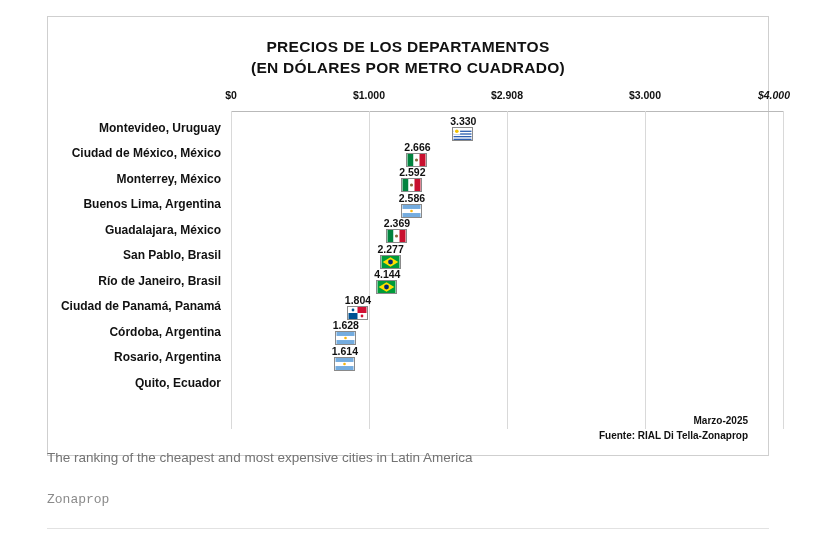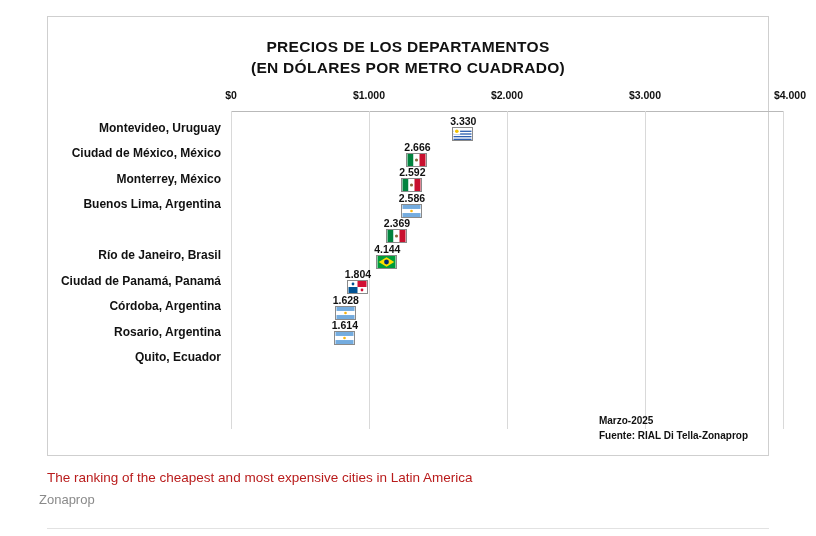--- a/index.html
+++ b/index.html
@@ -137,42 +137,44 @@
     position: relative;
     overflow: hidden;
     flex: none;
   }
   .flag svg { display: block; width: 100%; height: 100%; }
 
   .source-block {
     position: absolute;
     right: 20px;
     bottom: 12px;
+    text-align: right;
     font-size: 10px;
     font-weight: bold;
     color: #111;
     line-height: 1.5;
   }
 
   
   .caption {
     position: absolute;
     left: 47px;
-    top: 470px;
+    top: 450px;
     width: 722px;
     font-size: 13.5px;
-    color: #b91c1c;
+    color: #737373;
   }
   .attribution {
     position: absolute;
-    left: 39px;
+    left: 47px;
     top: 492px;
     width: 722px;
     font-size: 13px;
     color: #8a8a8a;
+    font-family: Liberation Mono, monospace;
   }
   .bottom-rule {
     position: absolute;
     left: 47px;
     top: 528px;
     width: 722px;
     height: 0;
     border-top: 1px solid #e2e2e2;
   }
 </style>
@@ -185,23 +187,23 @@
 
     <div class="chart-title">
       <span>PRECIOS DE LOS DEPARTAMENTOS</span>
       <span class="line2">(EN DÓLARES POR METRO CUADRADO)</span>
     </div>
 
     <div class="plot">
       <div class="axis-top" id="axisTop">
           <div class="axis-tick-label" style="left: 183px;">$0</div>
           <div class="axis-tick-label" style="left: 321px;">$1.000</div>
-          <div class="axis-tick-label" style="left: 459px;">$2.000</div>
+          <div class="axis-tick-label" style="left: 459px;">$2.908</div>
           <div class="axis-tick-label" style="left: 597px;">$3.000</div>
-          <div class="axis-tick-label" style="left: 742px;">$4.000</div>
+          <div class="axis-tick-label" style="left: 726px; font-style: italic;">$4.000</div>
         </div>
       <div class="axis-line"></div>
       <div id="gridHost">
           <div class="gridline" style="left: 183px;"></div>
           <div class="gridline" style="left: 321px;"></div>
           <div class="gridline" style="left: 459px;"></div>
           <div class="gridline" style="left: 597px;"></div>
           <div class="gridline" style="left: 735px;"></div>
         </div>
       <div class="rows" id="rowsHost">
@@ -262,29 +264,44 @@
                 <svg viewBox="0 0 30 20">
                   <rect width="30" height="20" fill="#fff"></rect>
                   <rect width="30" height="6.6" fill="#74acdf"></rect>
                   <rect y="13.4" width="30" height="6.6" fill="#74acdf"></rect>
                   <circle cx="15" cy="10" r="2.2" fill="#f6b40e"></circle>
                 </svg>
               </span>
             </div>
           </div>
           <div class="row">
+            <div class="row-label">Guadalajara, México</div>
             <div class="bar-wrap">
               <div class="bar" style="width: 326.922px; background: rgb(244, 67, 74);"></div>
               <span class="bar-value">2.369</span>
               <span class="flag">
                 <svg viewBox="0 0 30 20">
                   <rect width="10" height="20" fill="#00833e"></rect>
                   <rect x="10" width="10" height="20" fill="#fff"></rect>
                   <rect x="20" width="10" height="20" fill="#c8102e"></rect>
                   <circle cx="15" cy="10" r="2.6" fill="#8a6a3a"></circle>
+                </svg>
+              </span>
+            </div>
+          </div>
+          <div class="row">
+            <div class="row-label">San Pablo, Brasil</div>
+            <div class="bar-wrap">
+              <div class="bar" style="width: 314.226px; background: rgb(34, 178, 76);"></div>
+              <span class="bar-value">2.277</span>
+              <span class="flag">
+                <svg viewBox="0 0 30 20">
+                  <rect width="30" height="20" fill="#009b3a"></rect>
+                  <polygon points="15,2 28,10 15,18 2,10" fill="#fedf00"></polygon>
+                  <circle cx="15" cy="10" r="4" fill="#002776"></circle>
                 </svg>
               </span>
             </div>
           </div>
           <div class="row">
             <div class="row-label">Río de Janeiro, Brasil</div>
             <div class="bar-wrap">
               <div class="bar" style="width: 307.602px; background: rgb(34, 178, 76);"></div>
               <span class="bar-value">4.144</span>
               <span class="flag">

